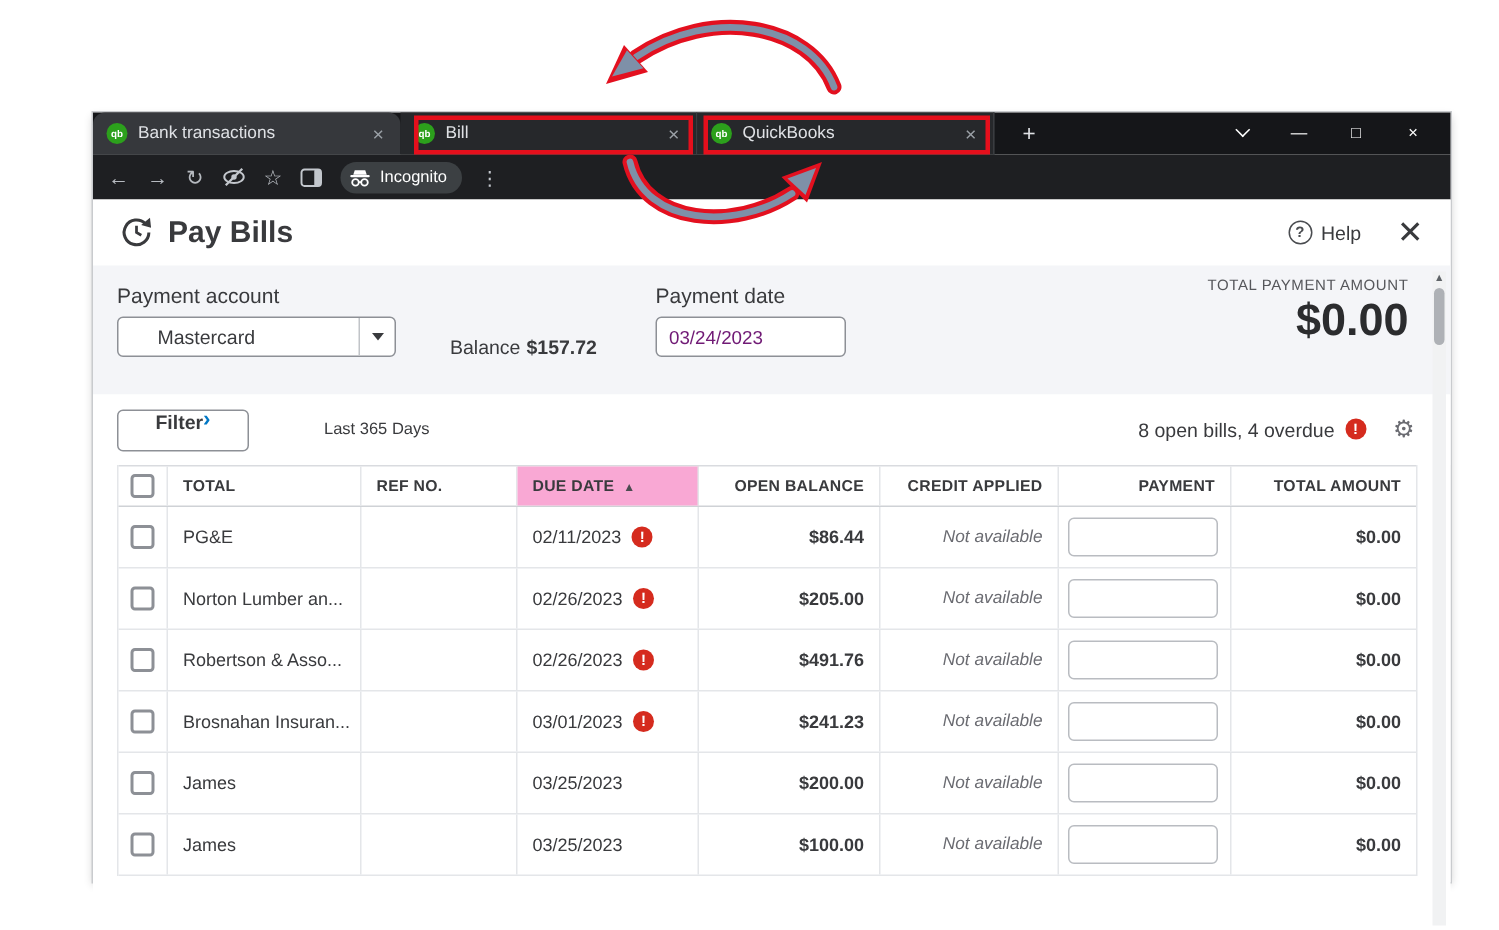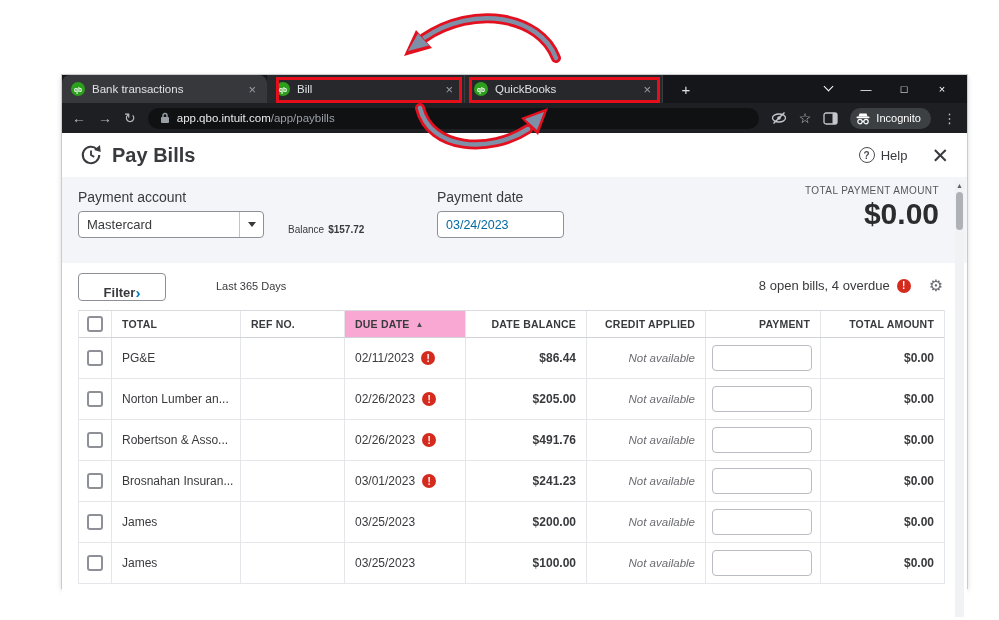--- a/index.html
+++ b/index.html
@@ -48,35 +48,35 @@
   .help { display:flex; align-items:center; gap:6px; color:#393a3d; font-size:13px; cursor:pointer; }
   .qcircle { width:16px; height:16px; border:1.5px solid #4a4c50; border-radius:50%; font-size:10px; font-weight:bold;
              display:flex; align-items:center; justify-content:center; color:#4a4c50; }
   .bigx { font-size:21px; color:#393a3d; cursor:pointer; line-height:1; }
 
   .grayband { position:absolute; top:44px; left:0; right:0; height:86px; background:#f4f5f8; }
   .flabel { font-size:14px; color:#393a3d; margin-bottom:6px; }
   .pa-group { position:absolute; left:16px; top:12px; }
   .qselect { width:186px; height:27px; background:#fff; border:1px solid #8d9096; border-radius:4px;
              display:flex; align-items:center; font-size:13px; color:#393a3d; cursor:pointer; }
-  .qselect .sel-text { flex:1; padding:0 8px; }
+  .qselect .sel-text { flex:1; padding:0 8px;margin-left:18px; }
   .sel-chev { width:24px; height:100%; border-left:1px solid #c1c4c8; display:flex; align-items:center; justify-content:center; }
   .tri-down { width:0; height:0; border-left:4px solid transparent; border-right:4px solid transparent; border-top:5px solid #393a3d; }
-  .balance { position:absolute; left:226px; top:47px; font-size:10px; color:#393a3d; }
+  .balance { position:absolute; left:238px; top:47px; font-size:13px; color:#393a3d; }
   .balance b { margin-left:4px; }
   .pd-group { position:absolute; left:375px; top:12px; }
-  .qinput { width:127px; height:27px; border:1px solid #8d9096; border-radius:4px; font-size:12.5px; color:#0369a1;
+  .qinput { width:127px; height:27px; border:1px solid #8d9096; border-radius:4px; font-size:12.5px; color:#701a75;
             padding:0 8px; font-family:"Liberation Sans", sans-serif; background:#fff; }
   .total-group { position:absolute; right:28px; top:8px; text-align:right; }
   .total-label { font-size:10px; color:#56575b; letter-spacing:.4px; }
   .total-value { font-size:30px; font-weight:bold; color:#2b2c2e; margin-top:1px; }
 
   .filterrow { position:absolute; top:130px; left:0; right:0; height:47px; background:#fff; }
   .filter-btn { position:absolute; left:16px; top:10px; width:88px; height:28px; background:#fff; border:1px solid #8d9096;
-                border-radius:4px; display:flex; align-items:flex-end; justify-content:center; gap:0; cursor:pointer; }
+                border-radius:4px; display:flex; align-items:flex-start; justify-content:center; gap:0; cursor:pointer; }
   .filter-btn .fl { font-size:13px; font-weight:bold; color:#393a3d; }
   .filter-btn .fa { font-size:15px; font-weight:bold; color:#0077c5; line-height:1; margin-top:-2px; }
   .range { position:absolute; left:122px; top:17px; font-size:11px; color:#393a3d;margin-left:32px; }
   .right-cluster { position:absolute; right:24px; top:13px; display:flex; align-items:center; }
   .summary { font-size:13px; color:#393a3d; }
   .ovd { display:inline-flex; width:14px; height:14px; border-radius:50%; background:#d52b1e; color:#fff; font-size:10px;
          font-weight:bold; align-items:center; justify-content:center; margin-left:7px; flex:0 0 auto; }
   .gear { font-size:16px; color:#6b6c72; margin-left:18px; cursor:pointer; }
 
   
@@ -135,29 +135,20 @@
         <span class="wc">—</span>
         <span class="wc">□</span>
         <span class="wc">×</span>
       </div>
     </div>
 
     <div class="toolbar">
       <span class="navbtn">←</span>
       <span class="navbtn">→</span>
       <span class="navbtn">↻</span>
-      <div class="omnibox">
-        <span class="tb-ic">
-          <svg width="10" height="12" viewBox="0 0 10 12">
-              <rect x="1" y="5" width="8" height="6" rx="1" fill="#9aa0a6"></rect>
-              <path d="M3 5V3.5A2 2 0 0 1 7 3.5V5" fill="none" stroke="#9aa0a6" stroke-width="1.4"></path>
-            </svg>
-        </span>
-        <span><span class="host">app.qbo.intuit.com</span><span class="path">/app/paybills</span></span>
-      </div>
       <span class="tb-ic">
         <svg width="16" height="14" viewBox="0 0 16 14">
             <ellipse cx="8" cy="7" rx="6.5" ry="4" fill="none" stroke="#c3c7cd" stroke-width="1.3"></ellipse>
             <circle cx="8" cy="7" r="1.8" fill="#c3c7cd"></circle>
             <line x1="2.5" y1="12.5" x2="13.5" y2="1.5" stroke="#c3c7cd" stroke-width="1.5"></line>
           </svg>
       </span>
       <span class="tb-ic star">☆</span>
       <span class="tb-ic">
         <svg width="15" height="13" viewBox="0 0 15 13">
@@ -236,21 +227,21 @@
         <div class="trow thead">
           <div class="c cb">
               <span class="checkbox"></span>
             </div>
           <div class="c">TOTAL</div>
           <div class="c">REF NO.</div>
           <div class="c due-h">
               <span>DUE DATE</span>
               <span class="sortarrow">▲</span>
             </div>
-          <div class="c num">DATE BALANCE</div>
+          <div class="c num">OPEN BALANCE</div>
           <div class="c num">CREDIT APPLIED</div>
           <div class="c num">PAYMENT</div>
           <div class="c num">TOTAL AMOUNT</div>
         </div>
 
         <div class="trow">
           <div class="c cb">
               <span class="checkbox"></span>
             </div>
           <div class="c">PG&amp;E</div>

